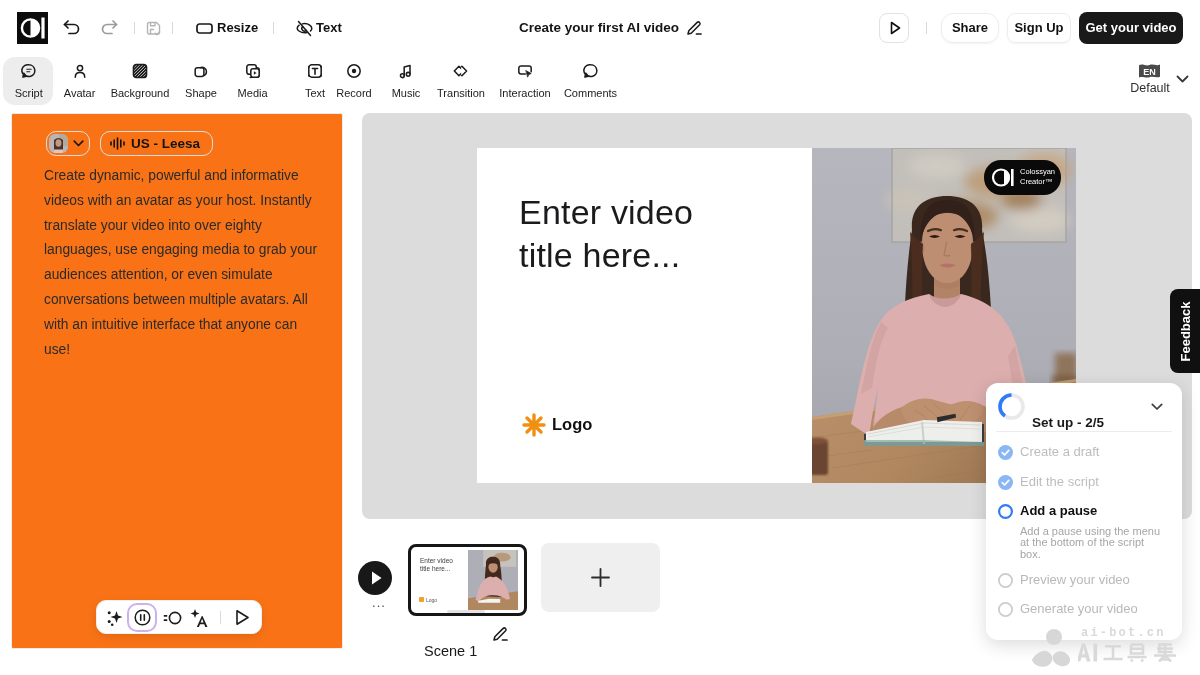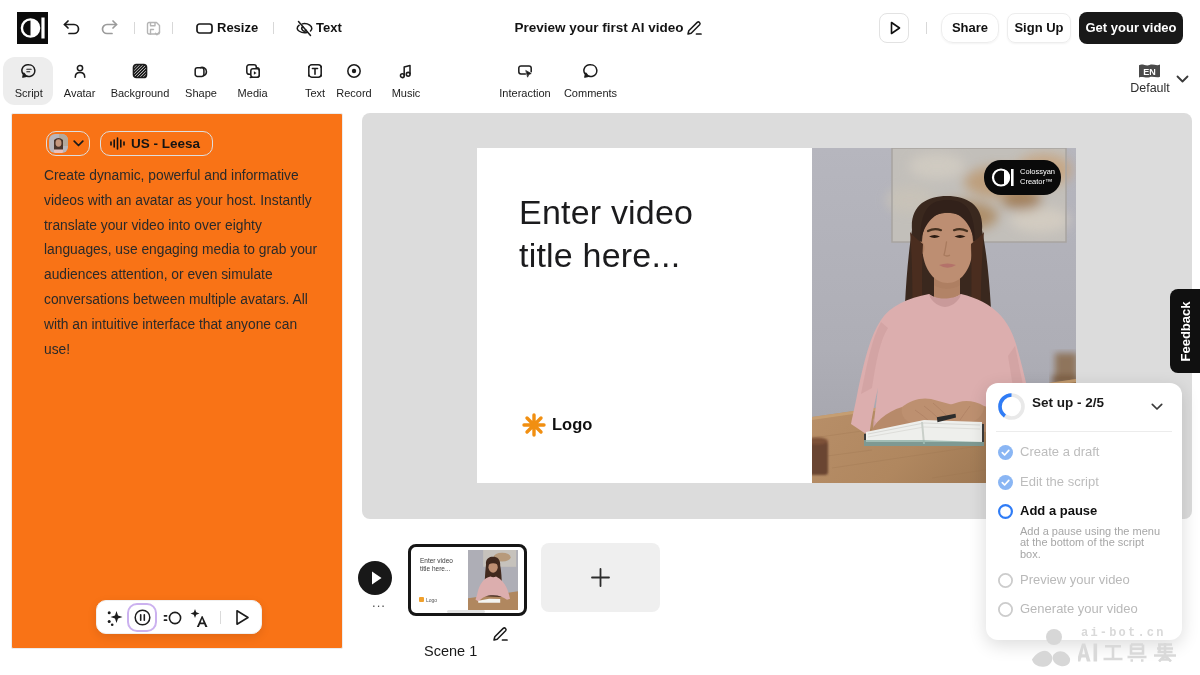--- a/index.html
+++ b/index.html
@@ -47,21 +47,21 @@
   <div class="abs" style="left:273px;top:22px;width:1px;height:12px;background:#d8d8d8;"></div>
 
   <svg class="abs" style="left:296px;top:20px;" width="17" height="17" viewBox="0 0 17 17" fill="none" stroke="#1a1a1a" stroke-width="1.5" stroke-linecap="round">
     <path d="M3.2 5.2 C1.9 6.2 1.2 7.5 1.2 8.5 c0 1.6 3.2 4.3 7.3 4.3 c1 0 2-.2 2.9-.5"></path>
     <path d="M6.3 3.9 c.7-.2 1.4-.3 2.2-.3 c4.1 0 7.3 2.7 7.3 4.9 c0 .8-.5 1.7-1.3 2.5"></path>
     <path d="M6.6 6.6 a2.6 2.6 0 0 0 3.7 3.7"></path>
     <path d="M2.5 1.5 L14.5 15.5"></path>
   </svg>
   <div class="abs" style="left:316px;top:20px;font-size:13px;font-weight:700;color:#111;">Text</div>
 
-  <div class="abs" style="left:399px;top:20px;width:400px;text-align:center;font-size:13.5px;font-weight:700;color:#141414;">Preview your first AI video</div>
+  <div class="abs" style="left:399px;top:20px;width:400px;text-align:center;font-size:13.5px;font-weight:700;color:#141414;">Create your first AI video</div>
 
   <svg class="abs" style="left:686px;top:20px;" width="16" height="16" viewBox="0 0 16 16" fill="none" stroke="#1a1a1a" stroke-width="1.5" stroke-linecap="round" stroke-linejoin="round">
     <path d="M2 14 L2.8 10.8 L11.2 2.4 a1.7 1.7 0 0 1 2.4 2.4 L5.2 13.2 Z"></path>
     <path d="M10.5 14 H15" stroke-width="1.7"></path>
   </svg>
 
   <div class="abs" style="left:879px;top:13px;width:30px;height:30px;border:1px solid #e2e2e2;border-radius:8px;"></div>
   <svg class="abs" style="left:890px;top:21px;" width="11" height="14" viewBox="0 0 11 14" fill="none" stroke="#111" stroke-width="1.6" stroke-linejoin="round">
     <path d="M1.5 1.5 L9.5 7 L1.5 12.5 Z"></path>
   </svg>
@@ -136,20 +136,27 @@
     </svg>
     <div class="lbl">Record</div>
   </div>
   <div class="tool" style="left:361px;">
     <svg width="22" height="22" viewBox="0 0 22 22" stroke-linejoin="round">
       <path d="M8.5 17.5 V5.5 L16.5 3.5 V15.5" stroke-width="2.1" fill="none"></path>
       <circle cx="6" cy="17.5" r="2.6" stroke-width="2.1"></circle>
       <circle cx="14" cy="15.5" r="2.6" stroke-width="2.1"></circle>
     </svg>
     <div class="lbl">Music</div>
+  </div>
+  <div class="tool" style="left:416px;">
+    <svg width="22" height="22" viewBox="0 0 22 22" stroke-linejoin="round">
+      <path d="M8.2 4.5 L1.8 11 L8.2 17.5 L14.6 11 Z" stroke-width="2.1"></path>
+      <path d="M11.2 5.6 L12.3 4.5 L18.7 11 L12.3 17.5 L11.2 16.4" stroke-width="2.1" fill="#fff"></path>
+    </svg>
+    <div class="lbl">Transition</div>
   </div>
   <div class="tool" style="left:480px;">
     <svg width="22" height="22" viewBox="0 0 22 22" stroke-linecap="round" stroke-linejoin="round">
       <path d="M19.5 12 V7 a3 3 0 0 0 -3-3 h-11 a3 3 0 0 0 -3 3 v5 a3 3 0 0 0 3 3 h6" stroke-width="2.1"></path>
       <path d="M12.5 10.5 L19.5 14.5 L16.2 15.8 L14.8 19 Z" fill="#1c1c1c" stroke="#1c1c1c" stroke-width="1"></path>
     </svg>
     <div class="lbl">Interaction</div>
   </div>
   <div class="tool" style="left:545.5px;">
     <svg width="22" height="22" viewBox="0 0 22 22" stroke-linecap="round" stroke-linejoin="round">
@@ -404,21 +411,21 @@
 </div>
 
 <div class="abs" id="setup" style="left:986px;top:383px;width:196px;height:257px;background:#fff;border-radius:12px;box-shadow:0 5px 18px rgba(0,0,0,0.14);">
 
   <svg class="abs" style="left:12px;top:10px;" width="27" height="27" viewBox="0 0 27 27">
     <circle cx="13.5" cy="13.5" r="11.5" fill="none" stroke="#e9e9e9" stroke-width="3.6"></circle>
     <g transform="scale(-1,1) translate(-27,0)">
       <circle cx="13.5" cy="13.5" r="11.5" fill="none" stroke="#2f7cf6" stroke-width="3.6" stroke-dasharray="28.9 43.4" stroke-dashoffset="0" transform="rotate(-90 13.5 13.5)" stroke-linecap="butt"></circle>
     </g>
   </svg>
-  <div class="abs" style="left:46px;top:12px;font-size:13.5px;font-weight:700;color:#191919;">Set up - 2/5</div>
+  <div class="abs" style="left:46px;top:32px;font-size:13.5px;font-weight:700;color:#191919;">Set up - 2/5</div>
   <svg class="abs" style="left:165px;top:20px;" width="12" height="8" viewBox="0 0 12 8" fill="none" stroke="#3a3a3a" stroke-width="1.7" stroke-linecap="round" stroke-linejoin="round">
       <path d="M1.3 1.3 L6 6 L10.7 1.3"></path>
     </svg>
   <div class="abs" style="left:10px;top:48px;width:176px;height:1px;background:#ececec;"></div>
   <style>
     .chk { position:absolute; left:12px; width:15px; height:15px; }
     .itm { position:absolute; left:34px; font-size:13px; }
   </style>
 
   <svg class="chk" style="top:62px;" viewBox="0 0 15 15">

